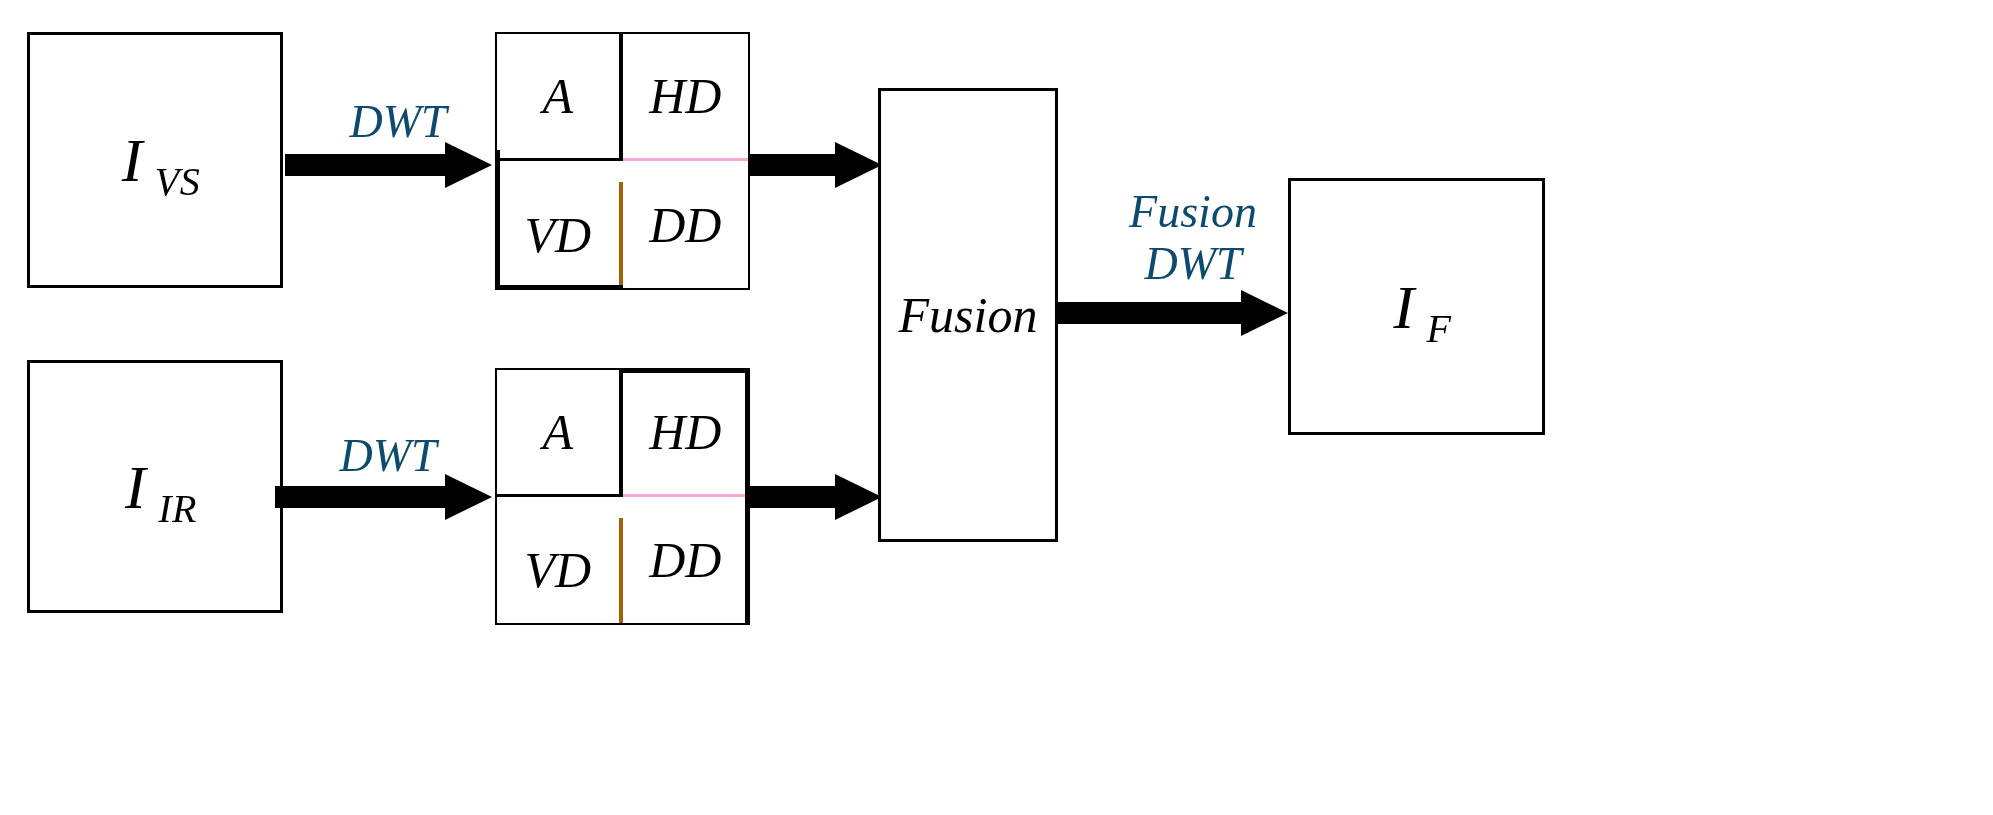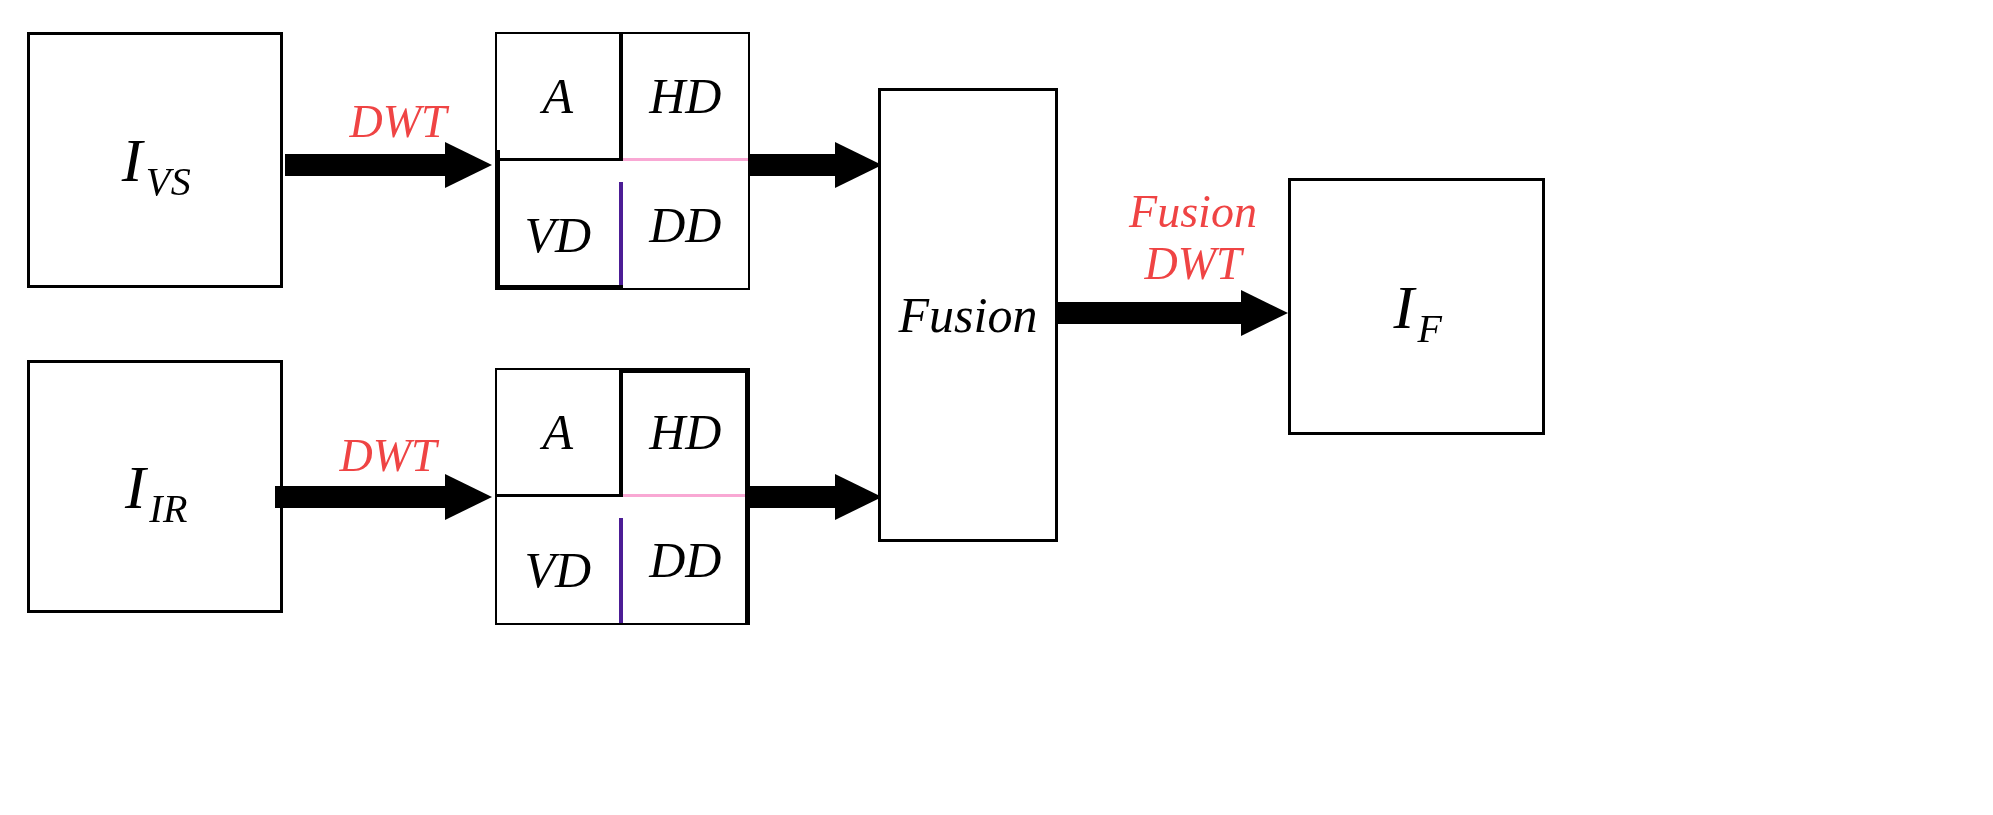--- a/index.html
+++ b/index.html
@@ -38,21 +38,21 @@
     letter-spacing: 0.5px;
     white-space: nowrap;
     display: inline-flex;
     align-items: baseline;
   }
   .block-label .sub {
     font-size: 40px;
     font-style: italic;
     position: relative;
     top: 14px;
-    left: 3px;
+    left: 12px;
   }
 
   
   .fusion-label {
     font-style: italic;
     font-size: 50px;
     line-height: 1;
     white-space: nowrap;
   }
 
@@ -68,21 +68,21 @@
     display: flex;
     align-items: center;
     justify-content: center;
     font-style: italic;
     font-size: 50px;
     line-height: 1;
     background: #ffffff;
   }
   .subband-cell.c-a  { border-right: 4px solid #000; border-bottom: 3px solid #000; }
   .subband-cell.c-hd { border-bottom: 3px solid #f9a8d4; }
-  .subband-cell.c-vd { border-right: 4px solid #4c1d95; margin-top: 21px; }
+  .subband-cell.c-vd { border-right: 4px solid #a16207; margin-top: 21px; }
   .subband-cell.c-dd { }
 
   
   .grid-emph {
     position: absolute;
     background: #000000;
     pointer-events: none;
   }
 
   
@@ -99,21 +99,21 @@
     border-color: transparent transparent transparent #000000;
   }
 
   
   .edge-label {
     font-style: italic;
     font-size: 46px;
     line-height: 1.12;
     white-space: nowrap;
     text-align: center;
-    color: #ef4444;
+    color: #0c4a6e;
   }
   .edge-label.two-line { white-space: normal; }
 </style>
 </head>
 <body>
 
 <div id="canvas">
 
   <div class="abs block" style="left:27px; top:32px; width:256px; height:256px;">
     <span class="block-label">

